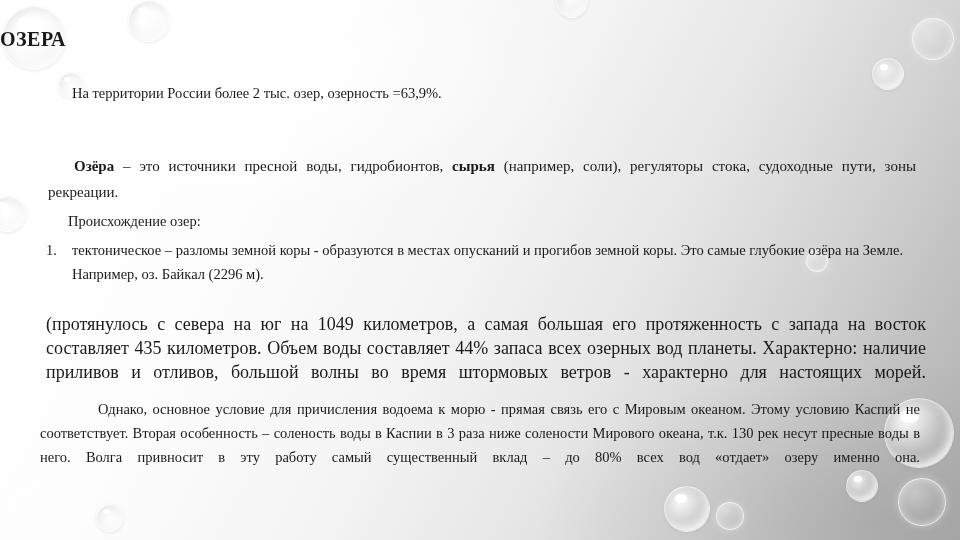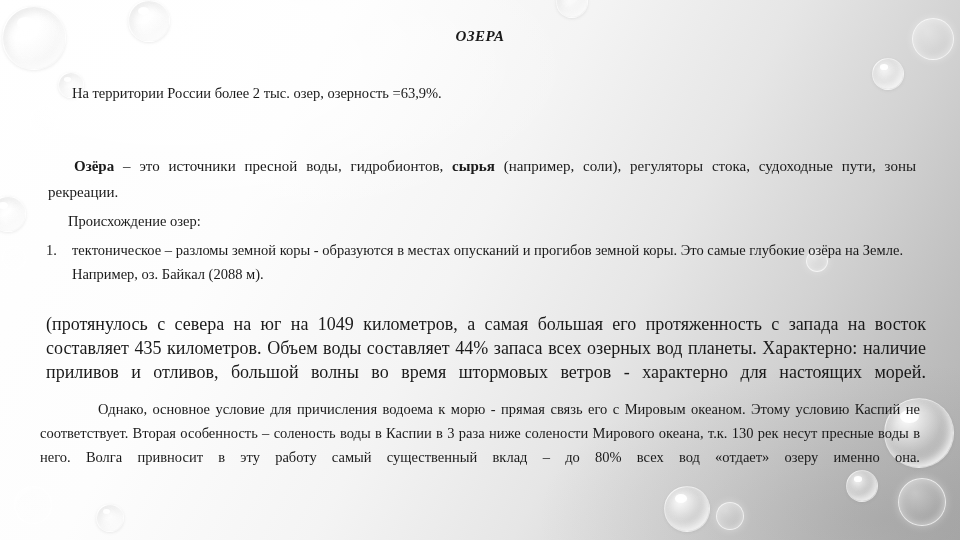--- a/index.html
+++ b/index.html
@@ -79,25 +79,23 @@
   .content {
     position: absolute;
     inset: 0;
     padding: 0;
   }
   .slide-title {
     position: absolute;
     top: 28px;
     left: 0;
     width: 960px;
-    text-align: center;
-    font-size: 15px;
+    font-size: 20px;
     font-weight: bold;
     letter-spacing: .5px;
-    font-style: italic;
   }
   .lead {
     position: absolute;
     top: 85px;
     left: 72px;
     font-size: 14.5px;
     white-space: nowrap;
   }
   .para-def {
     position: absolute;
@@ -200,21 +198,21 @@
 
     <div class="lead">На территории России более 2 тыс. озер, озерность =63,9%.</div>
 
     <p class="para-def"><b>Озёра</b><span> – это источники пресной воды, гидробионтов, </span><b>сырья</b><span> (например, соли), регуляторы стока, судоходные пути, зоны рекреации.</span></p>
 
     <div class="origin-head">Происхождение озер:</div>
 
     <div class="list">
       <div class="list-row">
         <span class="list-num">1.</span>
-        <span class="list-body">тектоническое – разломы земной коры - образуются в местах опусканий и прогибов земной коры. Это самые глубокие озёра на Земле. Например, оз. Байкал (2088 м).</span>
+        <span class="list-body">тектоническое – разломы земной коры - образуются в местах опусканий и прогибов земной коры. Это самые глубокие озёра на Земле. Например, оз. Байкал (2296 м).</span>
       </div>
     </div>
 
 
     <p class="para-just">(протянулось с севера на юг на 1049 километров, а самая большая его протяженность с запада на восток составляет 435 километров. Объем воды составляет 44% запаса всех озерных вод планеты. Характерно: наличие приливов и отливов, большой волны во время штормовых ветров - характерно для настоящих морей.</p>
 
     <p class="para-just2">Однако, основное условие для причисления водоема к морю - прямая связь его с Мировым океаном. Этому условию Каспий не соответствует. Вторая особенность – соленость воды в Каспии в 3 раза ниже солености Мирового океана, т.к. 130 рек несут пресные воды в него. Волга привносит в эту работу самый существенный вклад – до 80% всех вод «отдает» озеру именно она.</p>
 
   </div>
 </div>

